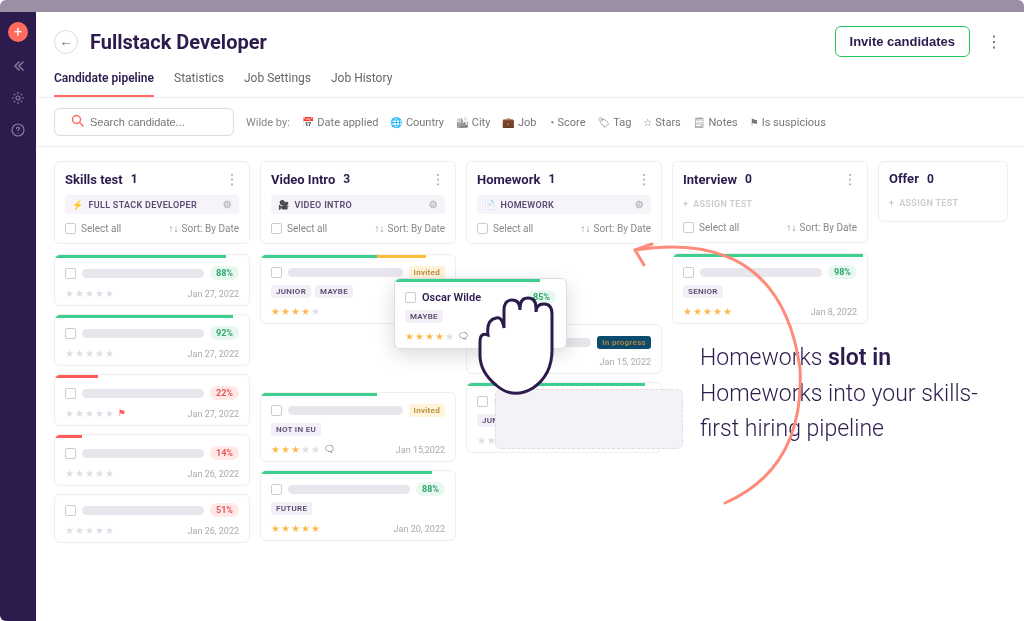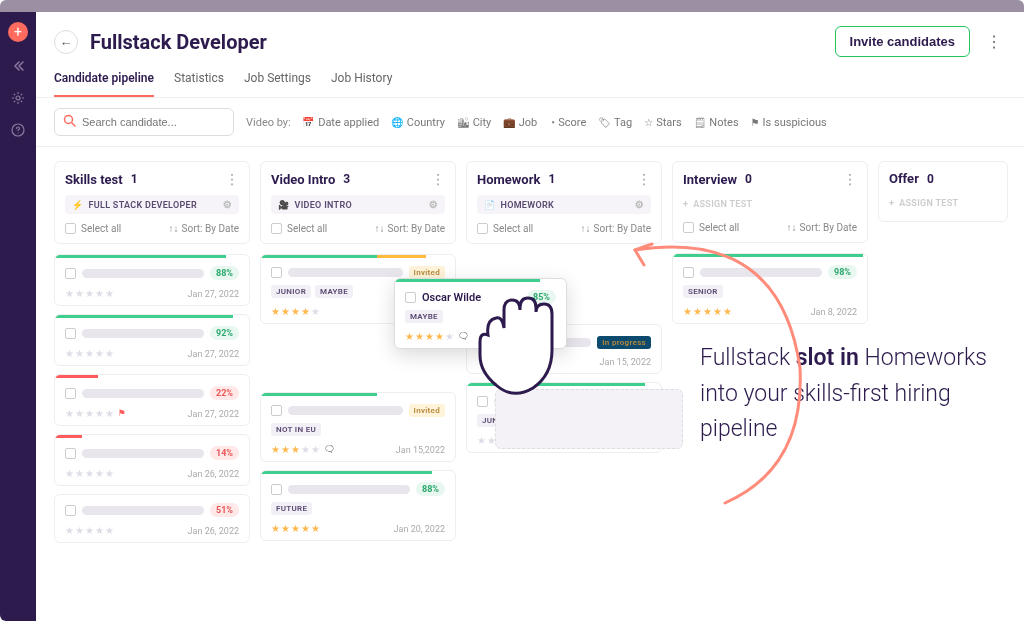--- a/index.html
+++ b/index.html
@@ -13,21 +13,21 @@
 .topbar { padding: 14px 18px 0 18px; border-bottom: 1px solid #eee; }
 .top-row1 { display: flex; align-items: center; gap: 12px; }
 .back-btn { width: 24px; height: 24px; border: 1px solid #ddd; border-radius: 50%; display: flex; align-items: center; justify-content: center; cursor: pointer; color: #555; font-size: 13px; }
 .page-title { font-size: 20px; font-weight: 700; color: #2d1b4e; flex: 1; }
 .invite-btn { border: 1px solid #22c55e; border-radius: 6px; padding: 7px 14px; font-size: 13px; font-weight: 600; background: #fff; cursor: pointer; color: #2d1b4e; }
 .more-btn { width: 24px; height: 24px; display: flex; align-items: center; justify-content: center; cursor: pointer; color: #666; }
 .tabs { display: flex; gap: 20px; margin-top: 14px; font-size: 12px; }
 .tab { padding-bottom: 10px; color: #666; cursor: pointer; }
 .tab.active { color: #2d1b4e; font-weight: 600; border-bottom: 2px solid #ff6b5e; }
 .filter-row { display: flex; align-items: center; gap: 12px; padding: 10px 18px; border-bottom: 1px solid #eee; font-size: 11px; color: #888; }
-.search-box { display: flex; align-items: center; border: 1px solid #ddd; border-radius: 6px; padding: 5px 8px; width: 180px; gap: 6px; }
+.search-box { display: flex; align-items: center; border: 1px solid #ddd; border-radius: 6px; padding: 5px 16px; width: 180px; gap: 6px; }
 .search-box input { border: none; outline: none; font-size: 11px; flex: 1; color: #666; }
 .filter-item { display: flex; align-items: center; gap: 3px; cursor: pointer; color: #777; }
 .filter-icon { font-size: 10px; }
 .board { flex: 1; display: flex; gap: 10px; padding: 14px 18px; overflow: hidden; position: relative; }
 .column { width: 196px; flex-shrink: 0; }
 .col-head { background: #fff; border: 1px solid #eee; border-radius: 6px; padding: 9px 10px; margin-bottom: 10px; }
 .col-title-row { display: flex; align-items: center; gap: 8px; }
 .col-title { font-size: 13px; font-weight: 700; color: #2d1b4e; }
 .col-count { font-size: 12px; font-weight: 700; color: #2d1b4e; }
 .col-more { margin-left: auto; color: #999; cursor: pointer; font-size: 9px; letter-spacing: -1px; }
@@ -113,21 +113,21 @@
     <div class="filter-row">
       <div class="search-box">
         <span style="color:#ff6b5e">
           <svg width="13" height="13" viewBox="0 0 13 13" fill="none">
               <circle cx="5.5" cy="5.5" r="4" stroke="currentColor" stroke-width="1.5"></circle>
               <path d="M9 9l3 3" stroke="currentColor" stroke-width="1.5" stroke-linecap="round"></path>
             </svg>
         </span>
         <input placeholder="Search candidate..." style="">
       </div>
-      <span>Video by:</span>
+      <span>Wilde by:</span>
       <span class="filter-item">
           <span class="filter-icon">📅</span>
           <span>Date applied</span>
         </span>
       <span class="filter-item">
           <span class="filter-icon">🌐</span>
           <span>Country</span>
         </span>
       <span class="filter-item">
           <span class="filter-icon">🏙</span>
@@ -576,14 +576,14 @@
 <svg class="hand" width="120" height="130" viewBox="0 0 120 130">
   <path d="M30 55 Q28 40 38 38 Q44 36 46 48 L46 30 Q46 20 54 20 Q62 20 62 30 L62 28 Q62 18 70 18 Q78 18 78 28 L78 32 Q78 24 86 24 Q94 24 94 34 L94 70 Q94 95 75 108 Q55 120 38 105 Q22 92 22 75 L22 62 Q22 52 30 55 Z" fill="#fff" stroke="#2d1b4e" stroke-width="3"></path>
 </svg>
 
 <svg class="arrow-svg" width="300" height="290" viewBox="0 0 300 290">
   <path d="M55 12 Q 200 -10 220 130 Q 225 230 145 265" fill="none" stroke="#ff8b7a" stroke-width="3" stroke-linecap="round"></path>
   <path d="M55 12 L 72 6 M55 12 L 64 27" fill="none" stroke="#ff8b7a" stroke-width="3" stroke-linecap="round"></path>
 </svg>
 
 <div class="promo">
-  <span>Fullstack </span><span class="b">slot in</span><span> Homeworks into your skills-first hiring pipeline</span>
+  <span>Homeworks </span><span class="b">slot in</span><span> Homeworks into your skills-first hiring pipeline</span>
 </div>
 
 </body></html>

